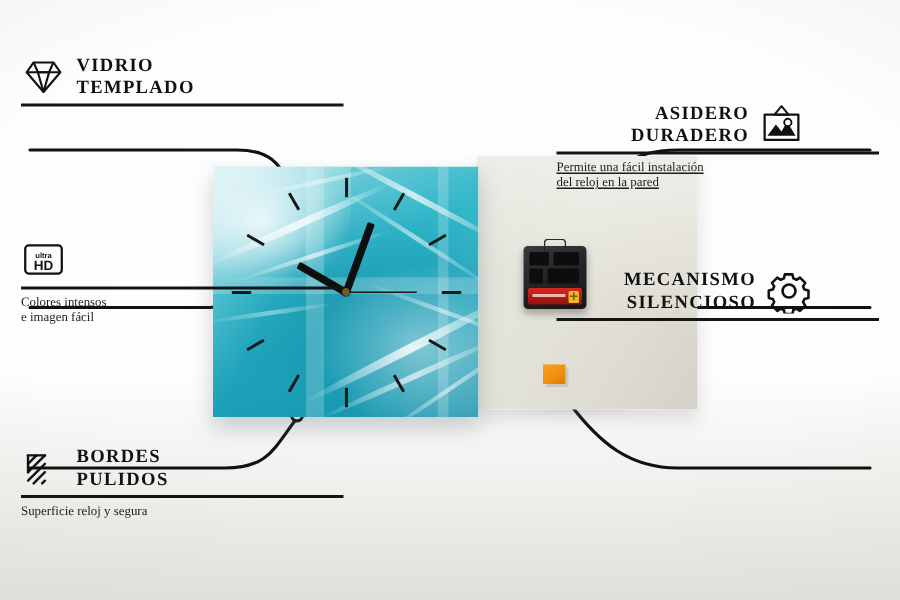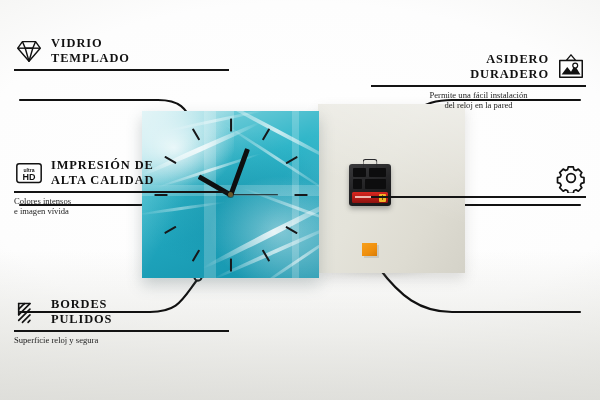--- a/index.html
+++ b/index.html
@@ -18,36 +18,36 @@
   }
   .backdrop-shade{
     position:absolute;left:0;right:0;bottom:0;height:150px;
     background:linear-gradient(180deg, rgba(228,228,224,0) 0%, rgba(226,226,221,.55) 55%, rgba(216,216,211,.75) 100%);
   }
 
   
   .feature{position:absolute;width:215px;}
   .feature .head{display:flex;align-items:center;gap:7px;}
   .feature.left .head{justify-content:flex-start;}
-  .feature.right .head{justify-content:flex-end;}
+  .feature.right .head{justify-content:center;margin-top:16px;}
   .ttl{
     font-family:"Liberation Serif",serif;
     font-weight:700;font-size:12.4px;line-height:14.6px;
     letter-spacing:.9px;color:#111;text-transform:uppercase;
     white-space:pre-line;
   }
   .feature.left .ttl{text-align:left;}
   .feature.right .ttl{text-align:right;}
   .rule{height:1.6px;background:#141414;margin:3px 0 3px 0;width:100%;}
   .desc{
     font-family:"Liberation Serif",serif;
     font-size:8.6px;line-height:10.6px;color:#1c1c1c;white-space:pre-line;
   }
   .feature.left .desc{text-align:left;}
-  .feature.right .desc{text-align:center;}
+  .feature.right .desc{text-align:left;text-decoration:underline;}
   .ico{width:30px;height:30px;flex:0 0 30px;display:block;}
   .ico svg{display:block;width:30px;height:30px;}
 
   
   #f-vidrio    {left:14px;  top:36px;}
   #f-impresion {left:14px;  top:158px;}
   #f-bordes    {left:14px;  top:277px;margin-top:20px;}
   #f-asidero   {left:371px; top:52px;}
   #f-mecanismo {left:371px; top:163px;}
   #f-espaciador{left:371px; top:277px;}
@@ -265,26 +265,24 @@
 
   <div class="feature left" id="f-impresion">
     <div class="head">
       <span class="ico">
         <svg viewBox="0 0 32 32">
           <rect x="3" y="6" width="26" height="20" rx="2.5" fill="none" stroke="#111" stroke-width="1.6"></rect>
           <text x="16" y="14.6" text-anchor="middle" font-family="Liberation Sans, sans-serif" font-size="5.4" font-weight="700" fill="#111">ultra</text>
           <text x="16" y="23.4" text-anchor="middle" font-family="Liberation Sans, sans-serif" font-size="9.6" font-weight="700" fill="#111">HD</text>
         </svg>
       </span>
-      <span class="ttl">IMPRESIÓN DE
-ALTA CALIDAD</span>
     </div>
     <div class="rule"></div>
     <div class="desc">Colores intensos
-e imagen vívida</div>
+e imagen fácil</div>
   </div>
 
   <div class="feature left" id="f-bordes">
     <div class="head">
       <span class="ico">
         <svg viewBox="0 0 32 32">
             <g stroke="#111" stroke-width="1.7" fill="none" stroke-linecap="round">
           <path d="M5 7 L17 7"></path>
               <path d="M5 7 L5 19"></path>
           <path d="M5 13 L11 7"></path>
@@ -317,20 +315,22 @@
           </svg>
       </span>
     </div>
     <div class="rule"></div>
     <div class="desc">Permite una fácil instalación
 del reloj en la pared</div>
   </div>
 
   <div class="feature right" id="f-mecanismo">
     <div class="head">
+      <span class="ttl">MECANISMO
+SILENCIOSO</span>
       <span class="ico">
         <svg viewBox="0 0 32 32">
             <g fill="none" stroke="#111" stroke-width="1.9" stroke-linejoin="round">
           <path d="M13.2 4 h5.6 l.7 3.0 2.3 1.0 2.6-1.6 3.9 3.9 -1.6 2.6 1.0 2.3 3.0 .7 v5.6 l-3.0 .7 -1.0 2.3 1.6 2.6 -3.9 3.9 -2.6-1.6 -2.3 1.0 -.7 3.0 h-5.6 l-.7-3.0 -2.3-1.0 -2.6 1.6 -3.9-3.9 1.6-2.6 -1.0-2.3 -3.0-.7 v-5.6 l3.0-.7 1.0-2.3 -1.6-2.6 3.9-3.9 2.6 1.6 2.3-1.0 Z" transform="translate(-0.2,-0.8) scale(.96) translate(0.6,1.2)"></path>
           <circle cx="16" cy="16" r="4.6"></circle>
             </g>
           </svg>
       </span>
     </div>
     <div class="rule"></div>

